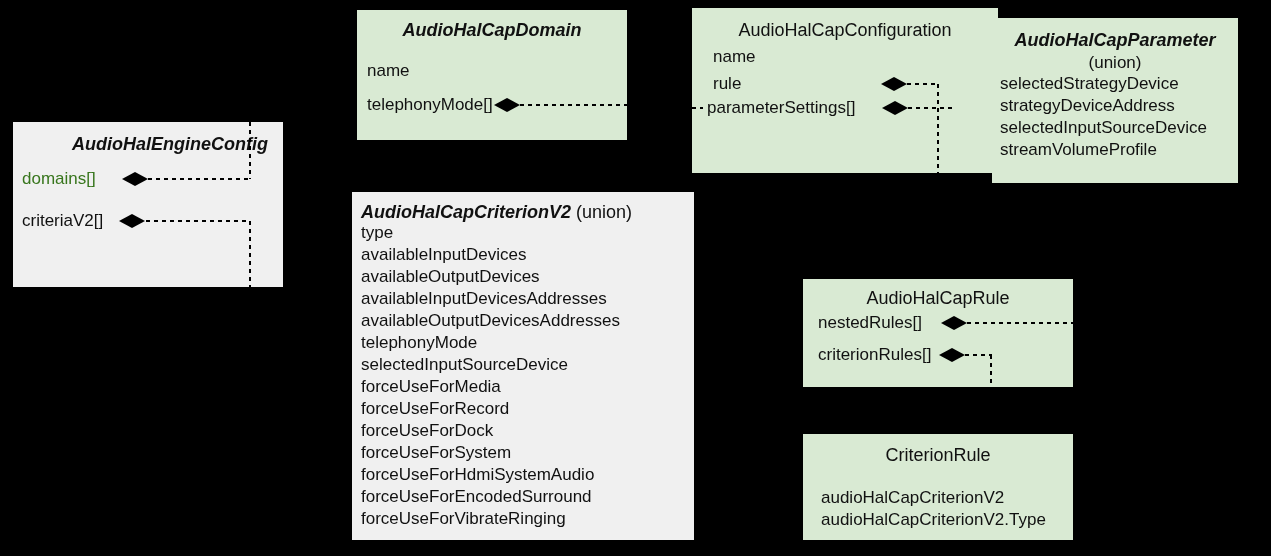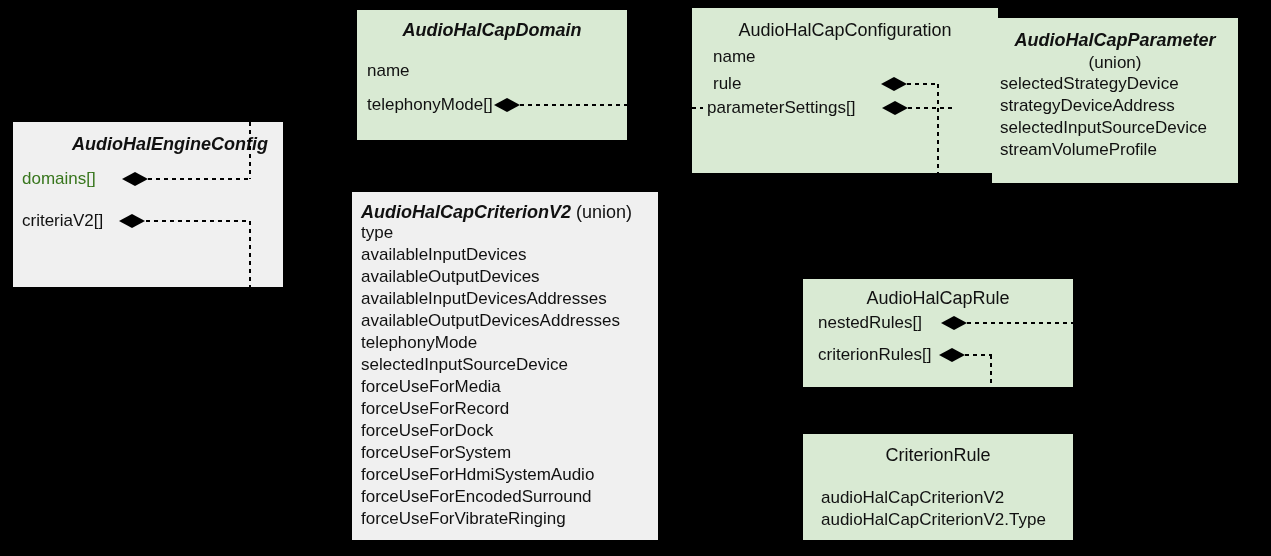--- a/index.html
+++ b/index.html
@@ -7,21 +7,21 @@
     position:relative;width:1271px;height:556px;background:#000;overflow:hidden;
     font-family:"Liberation Sans","DejaVu Sans",sans-serif;color:#111;
   }
   .box{position:absolute;z-index:1;}
   .bg-green{background:#d9ead3;}
   .bg-gray{background:#f0f0f0;}
   .b-engine   {left:13px;  top:122px; width:270px; height:165px;}
   .b-domain   {left:357px; top:10px;  width:270px; height:130px;}
   .b-config   {left:692px; top:8px;   width:306px; height:165px;}
   .b-param    {left:992px; top:18px;   width:246px; height:165px;}
-  .b-criterion{left:352px; top:192px; width:306px; height:348px;}
+  .b-criterion{left:352px; top:192px; width:306px; height:348px;padding-left:36px;}
   .b-rule     {left:803px; top:279px; width:270px; height:108px;}
   .b-crule    {left:803px; top:434px; width:270px; height:106px;}
 
   .box-title{position:absolute;left:0;right:0;text-align:center;font-size:18px;line-height:22px;white-space:nowrap;}
   .bold{font-weight:bold;font-style:italic;}
   .t-engine{top:11px;padding-left:44px;}  .t-domain{top:9px;}  .t-config{top:11px;}
   .t-param{top:11px;}   .t-rule{top:8px;}    .t-crule{top:10px;}
   .t-criterion{position:absolute;left:9px;top:9px;font-size:18px;line-height:22px;white-space:nowrap;}
   .subtitle{position:absolute;left:0;right:0;text-align:center;font-size:17px;line-height:22px;top:34px;}
 

